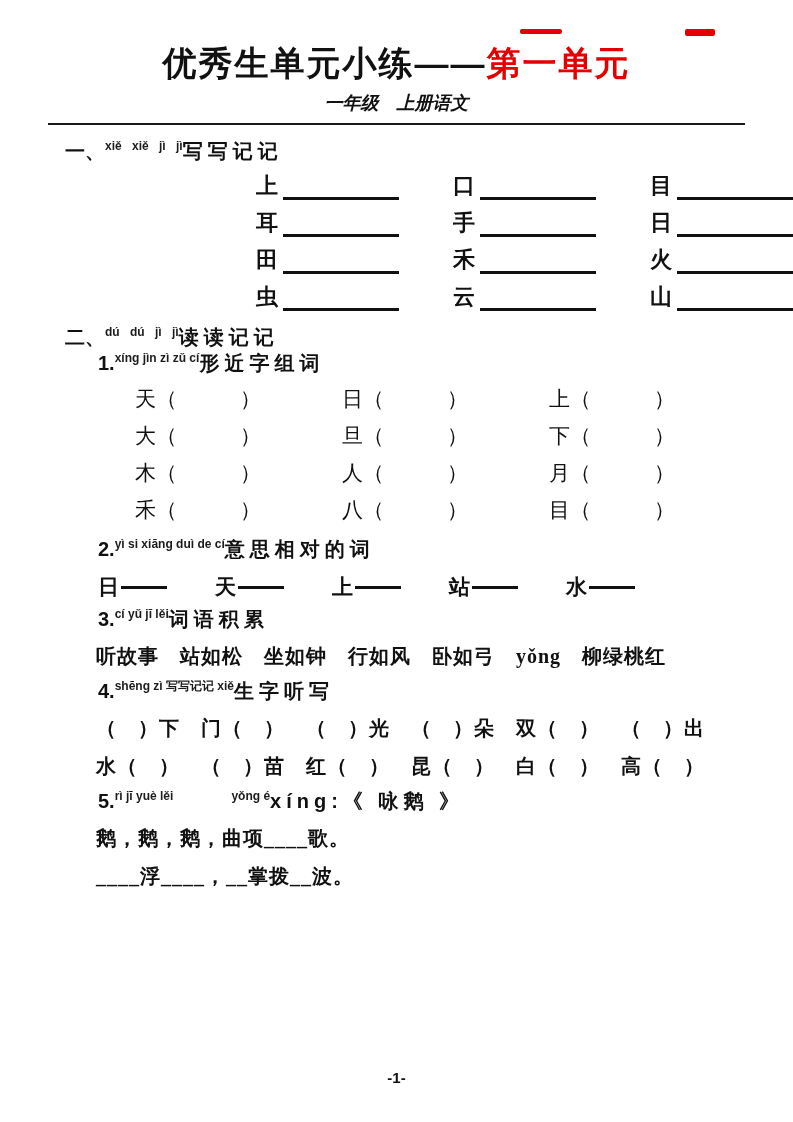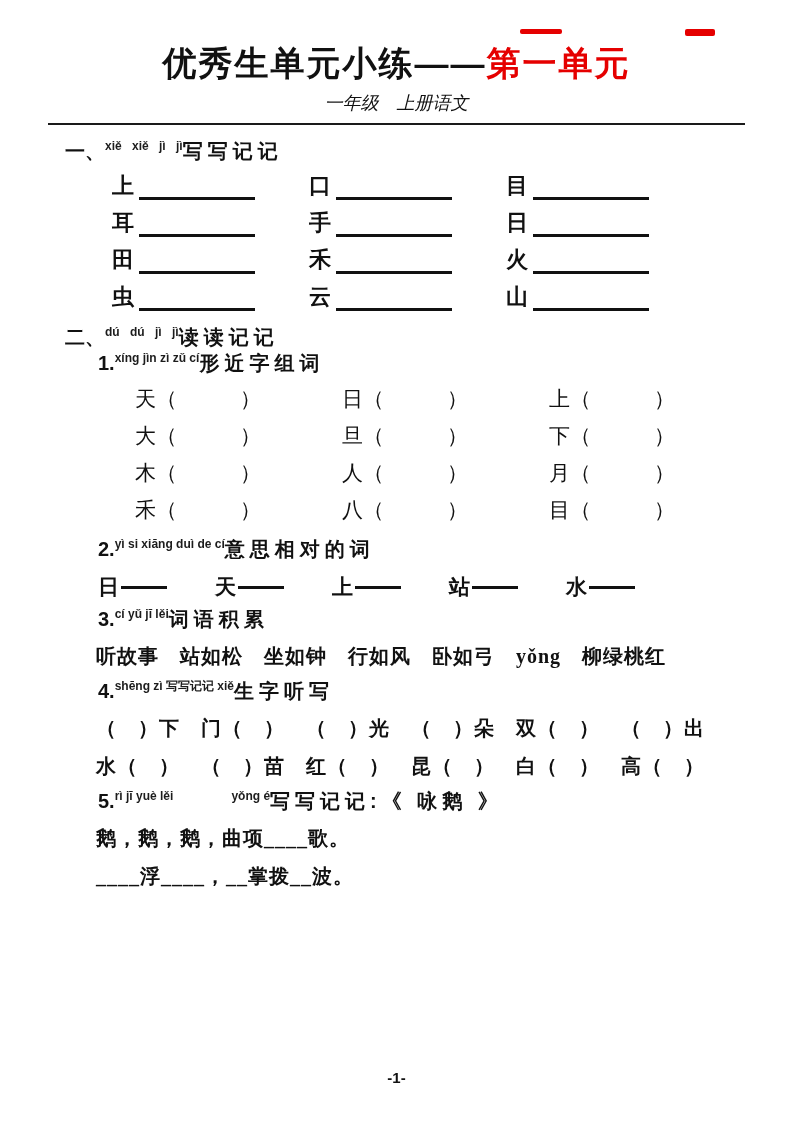--- a/index.html
+++ b/index.html
@@ -17,40 +17,40 @@
   .artifact.a2{left:685px;top:0;width:30px;height:7px;}
 
   header{padding-top:14px;text-align:center;}
   h1{
     margin:0;font-size:34px;line-height:40px;font-weight:bold;
     font-family:"Liberation Sans", sans-serif;letter-spacing:2px;
   }
   .title-red{color:#e50000;}
   .subtitle{
     margin-top:8px;font-size:18px;line-height:24px;
-    font-family:"Liberation Serif", serif;font-style:italic;font-weight:normal;
+    font-family:"Liberation Serif", serif;font-style:italic;font-weight:bold;
   }
   .rule{border:none;border-top:2px solid #1a1a1a;margin:8px 48px 0 48px;}
 
   
   .sec-head{display:flex;align-items:flex-end;margin-left:65px;font-family:"Liberation Sans", sans-serif;}
   .sec-num{font-size:20px;font-weight:bold;line-height:24px;}
   .head-stack{display:inline-flex;}
   .pinyin{
     font-size:12px;line-height:14px;color:#1c1c1c;
     font-family:"Liberation Sans", sans-serif;font-weight:bold;
     white-space:pre;
   }
   .pinyin.wide{word-spacing:7px;}
   .sec-title{font-size:20px;font-weight:bold;line-height:24px;letter-spacing:5px;}
   .sub-head{margin-left:98px;}
 
   
   .g1{margin-left:112px;margin-top:8px;}
-  .g1row{height:37px;white-space:nowrap;}
+  .g1row{height:37px;white-space:nowrap;text-align:right;}
   .g1cell{display:inline-block;width:197px;}
   .hz{font-size:22px;font-weight:bold;}
   .wline{
     display:inline-block;width:116px;height:24px;
     border-bottom:3px solid #111;vertical-align:-7px;margin-left:5px;
   }
 
   
   .g2{margin-left:135px;margin-top:10px;}
   .g2row{height:37px;white-space:nowrap;}
@@ -178,21 +178,21 @@
         <span class="sec-title">生字听写</span>
       </span>
     </div>
     <div class="bodyline m12">（　）下　门（　）　（　）光　（　）朵　双（　）　（　）出</div>
     <div class="bodyline m12">水（　）　（　）苗　红（　）　昆（　）　白（　）　高（　）</div>
 
     <div class="sec-head sub-head m10">
       <span class="sec-num">5.</span>
       <span class="head-stack">
         <span class="pinyin"><span>rì jī yuè lěi</span><span style="display:inline-block;width:58px;"></span><span>yǒng é</span></span>
-        <span class="sec-title">写写记记:《 咏鹅 》</span>
+        <span class="sec-title">xíng:《 咏鹅 》</span>
       </span>
     </div>
     <div class="bodyline m12">鹅，鹅，鹅，曲项____歌。</div>
     <div class="bodyline m12">____浮____，__掌拨__波。</div>
   </section>
 
   <div class="footer">-1-</div>
 </div>
 
 </body></html>

